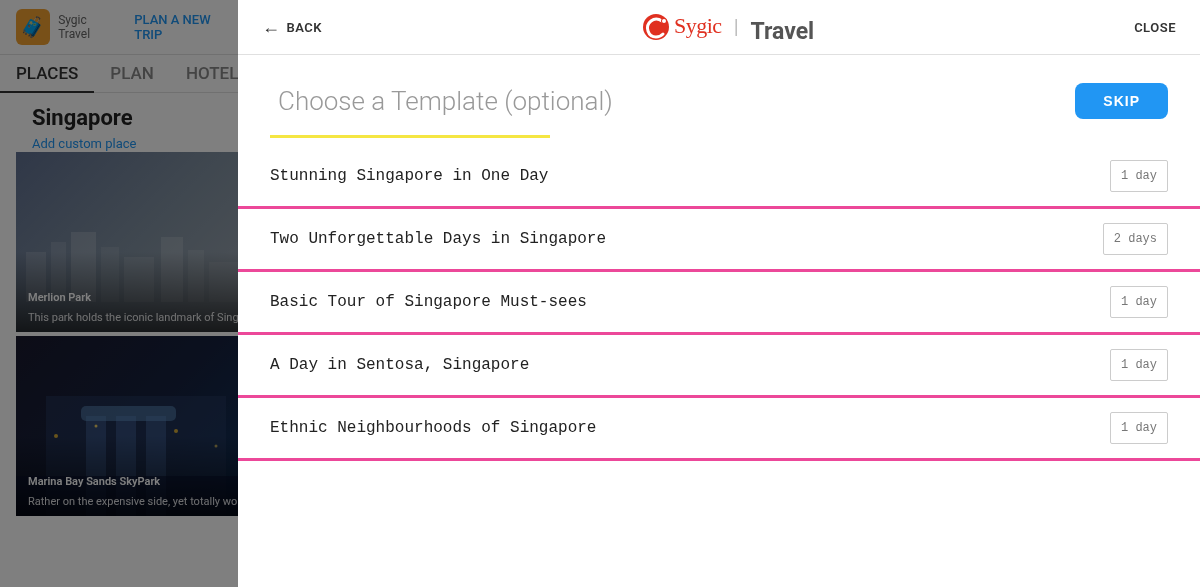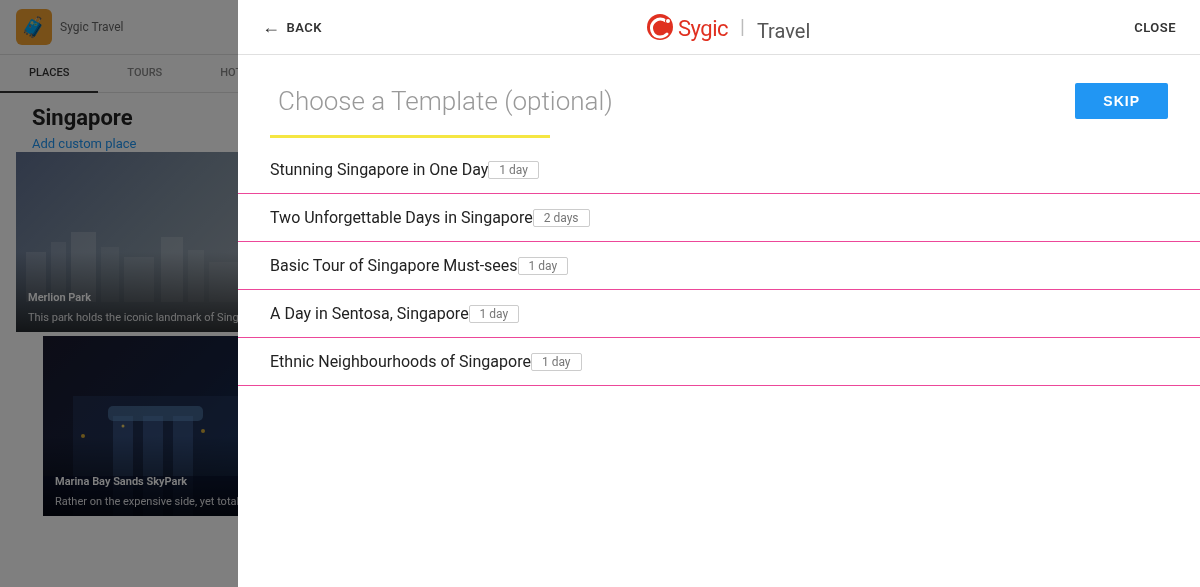--- a/index.html
+++ b/index.html
@@ -135,25 +135,25 @@
       left: 0;
       width: 240px;
       height: 38px;
       background: #fff;
       border-bottom: 1px solid #e0e0e0;
       display: flex;
       align-items: center;
       z-index: 2;
     }
     .subnav-tab {
-      padding: 0 29px;
+      padding: 0 16px;
       height: 38px;
       display: flex;
       align-items: center;
-      font-size: 11px;
+      font-size: 17px;
       font-weight: 500;
       color: #888;
       cursor: pointer;
       border-bottom: 2px solid transparent;
     }
     .subnav-tab.active {
       color: #333;
       border-bottom: 2px solid #333;
     }
 
@@ -269,42 +269,43 @@
       color: #333;
     }
     .modal-logo {
       display: flex;
       align-items: center;
       gap: 6px;
       margin: 0 auto;
     }
     .modal-logo-sygic {
       display: flex;
-      align-items: flex-end;
+      align-items: flex-start;
       gap: 4px;
+      font-family: Liberation Serif, serif;
     }
     .sygic-circle {
       width: 28px;
       height: 28px;
       position: relative;
     }
     .modal-logo-text {
       font-size: 22px;
       font-weight: 400;
       color: #e03020;
       letter-spacing: -0.5px;
     }
     .modal-logo-divider {
       color: #bbb;
       font-size: 20px;
       margin: 0 6px;
     }
     .modal-logo-travel {
-      font-size: 20px;
-      font-weight: 400;
+      font-size: 23px;
+      font-weight: 700;
       color: #555;
       margin-top: 8px;
     }
     .modal-close {
       font-size: 13px;
       font-weight: 600;
       color: #333;
       cursor: pointer;
       letter-spacing: 0.5px;
     }
@@ -331,49 +332,51 @@
     }
     .skip-button {
       background: #2196F3;
       color: #fff;
       border: none;
       padding: 10px 28px;
       font-size: 14px;
       font-weight: 600;
       letter-spacing: 1px;
       cursor: pointer;
-      border-radius: 2px;
+      border-radius: 8px;
     }
     .template-divider {
       height: 3px;
       background: #f5e642;
       margin: 16px 32px 0;
       width: 280px;
     }
 
     
     .template-list {
       padding: 8px 0;
     }
     .template-item {
       display: flex;
       align-items: center;
+      justify-content: space-between;
       padding: 14px 32px;
       cursor: pointer;
-      border-bottom: 1px solid #ec4899;
+      border-bottom: 3px solid #ec4899;
+      font-family: Liberation Mono, monospace;
     }
     .template-item-name {
       font-size: 16px;
       color: #222;
       font-weight: 400;
     }
     .template-item-badge {
       border: 1px solid #ccc;
       border-radius: 2px;
-      padding: 1px 10px;
+      padding: 8px 10px;
       font-size: 12px;
       color: #777;
       white-space: nowrap;
     }
   </style>
 </head>
 <body>
 
 <div class="bg-layer"></div>
 
@@ -382,33 +385,34 @@
 <div class="map-bg">
   <div class="map-water"></div>
 </div>
 
 <div class="topbar">
   <div class="topbar-logo-area">
     <div class="topbar-icon">🧳</div>
     <div>
       <div class="topbar-brand-name">Sygic Travel</div>
     </div>
+    <a class="topbar-plan-link">PLAN A NEW TRIP</a>
   </div>
   <div class="topbar-right">
     <span class="topbar-help">HELP</span>
     <div class="topbar-avatar">👤</div>
   </div>
 </div>
 
 <div class="subnav">
   <div class="subnav-tab active">
     <span>PLACES</span>
   </div>
   <div class="subnav-tab">
-    <span>TOURS</span>
+    <span>PLAN</span>
   </div>
   <div class="subnav-tab">
     <span>HOTELS</span>
   </div>
 </div>
 
 <div class="sidebar-content">
   <div class="sidebar-city-name">Singapore</div>
   <div class="sidebar-add-place">Add custom place</div>
 
@@ -423,21 +427,21 @@
       <rect x="108" y="35" width="30" height="45" fill="rgba(255,255,255,0.13)"></rect>
       <rect x="145" y="15" width="22" height="65" fill="rgba(255,255,255,0.16)"></rect>
       <rect x="172" y="28" width="16" height="52" fill="rgba(255,255,255,0.11)"></rect>
       <rect x="193" y="40" width="40" height="40" fill="rgba(255,255,255,0.09)"></rect>
     </svg>
     <div class="sidebar-card-gradient"></div>
     <div class="sidebar-card-title">Merlion Park</div>
     <div class="sidebar-card-desc">This park holds the iconic landmark of Singa...</div>
   </div>
 
-  <div class="sidebar-card" style="margin-top:4px;margin-left:27px;">
+  <div class="sidebar-card" style="margin-top:4px;">
     <div class="card2-bg" style="width:100%;height:100%;position:absolute;inset:0;"></div>
 
     <svg style="position:absolute;inset:0;width:100%;height:100%;" viewBox="0 0 240 180" preserveAspectRatio="none">
       <rect x="30" y="60" width="180" height="120" fill="rgba(40,60,100,0.5)"></rect>
 
       <rect x="70" y="80" width="20" height="100" fill="rgba(80,120,180,0.4)"></rect>
       <rect x="100" y="80" width="20" height="100" fill="rgba(80,120,180,0.4)"></rect>
       <rect x="130" y="80" width="20" height="100" fill="rgba(80,120,180,0.4)"></rect>
       <rect x="65" y="70" width="95" height="15" fill="rgba(100,150,200,0.5)" rx="5"></rect>
 

